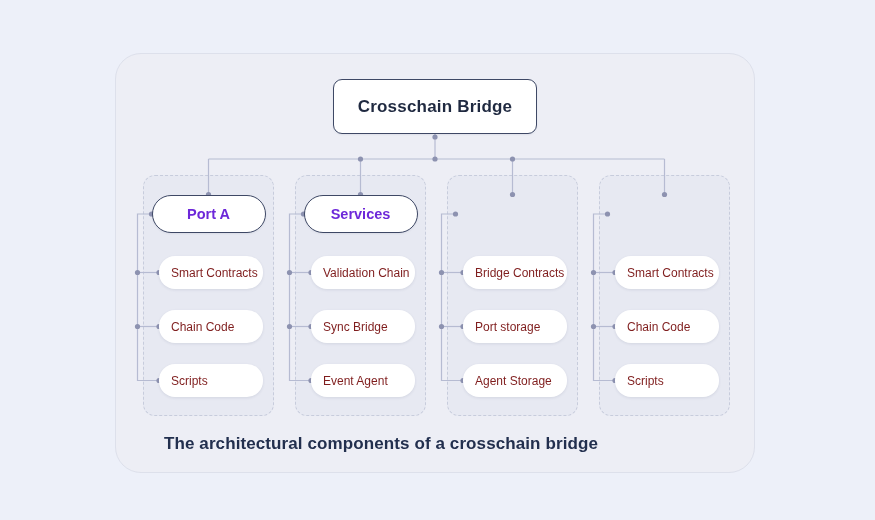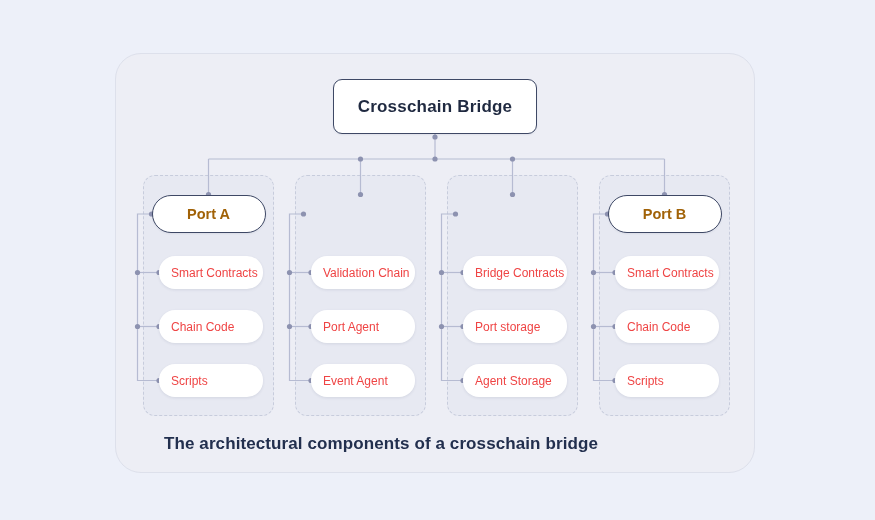--- a/index.html
+++ b/index.html
@@ -26,28 +26,28 @@
   }
   .panel{
     position:absolute;top:175px;width:131px;height:241px;
     background:#e7e9f2;border:1px dashed #c7ccdc;border-radius:12px;
     box-sizing:border-box;
   }
   .pill{
     position:absolute;top:195px;width:114px;height:38px;
     background:#ffffff;border:1.5px solid #3e4865;border-radius:19px;
     box-sizing:border-box;display:flex;align-items:center;justify-content:center;
-    font-size:14.5px;font-weight:bold;color:#a16207;
+    font-size:14.5px;font-weight:bold;color:#6d28d9;
     box-shadow:0 1px 2px rgba(40,50,90,.07);
   }
   .leaf{
     position:absolute;width:104px;height:33px;
     background:#ffffff;border-radius:16px;
     box-sizing:border-box;display:flex;align-items:center;
-    padding-left:12px;font-size:12px;color:#ef4444;
+    padding-left:12px;font-size:12px;color:#7f1d1d;
     box-shadow:0 1px 3px rgba(40,50,90,.10);
   }
   .caption{
     position:absolute;left:115px;top:434px;width:532px;
     text-align:center;font-size:17px;font-weight:bold;color:#222f4e;
     letter-spacing:.1px;
   }
   .wires path{stroke:#b6bbd2;stroke-width:1.2;fill:none;}
   .wires circle{fill:#8d92b0;stroke:none;}
 </style>
@@ -120,27 +120,27 @@
     <circle cx="615" cy="380.5" r="2.6"></circle>
   </svg>
 
   <div class="root-box">Crosschain Bridge</div>
 
   <div class="pill" style="left:151.5px">Port A</div>
   <div class="leaf" style="left:159px;top:256px">Smart Contracts</div>
   <div class="leaf" style="left:159px;top:310px">Chain Code</div>
   <div class="leaf" style="left:159px;top:364px">Scripts</div>
 
+  <div class="pill" style="left:303.5px">Services</div>
   <div class="leaf" style="left:311px;top:256px">Validation Chain</div>
-  <div class="leaf" style="left:311px;top:310px">Port Agent</div>
+  <div class="leaf" style="left:311px;top:310px">Sync Bridge</div>
   <div class="leaf" style="left:311px;top:364px">Event Agent</div>
 
   <div class="leaf" style="left:463px;top:256px">Bridge Contracts</div>
   <div class="leaf" style="left:463px;top:310px">Port storage</div>
   <div class="leaf" style="left:463px;top:364px">Agent Storage</div>
 
-  <div class="pill" style="left:607.5px">Port B</div>
   <div class="leaf" style="left:615px;top:256px">Smart Contracts</div>
   <div class="leaf" style="left:615px;top:310px">Chain Code</div>
   <div class="leaf" style="left:615px;top:364px">Scripts</div>
 
   <div class="caption">The architectural components of a crosschain bridge</div>
 </div>
 
 </body></html>

